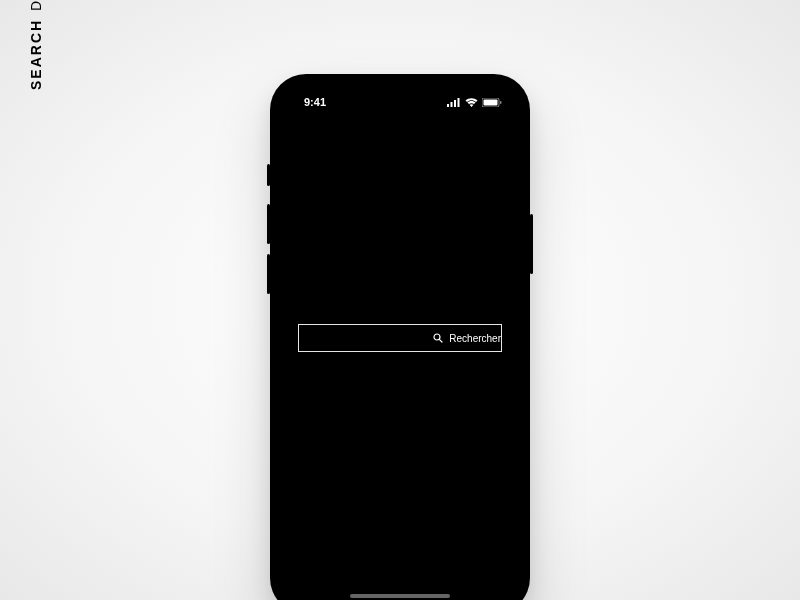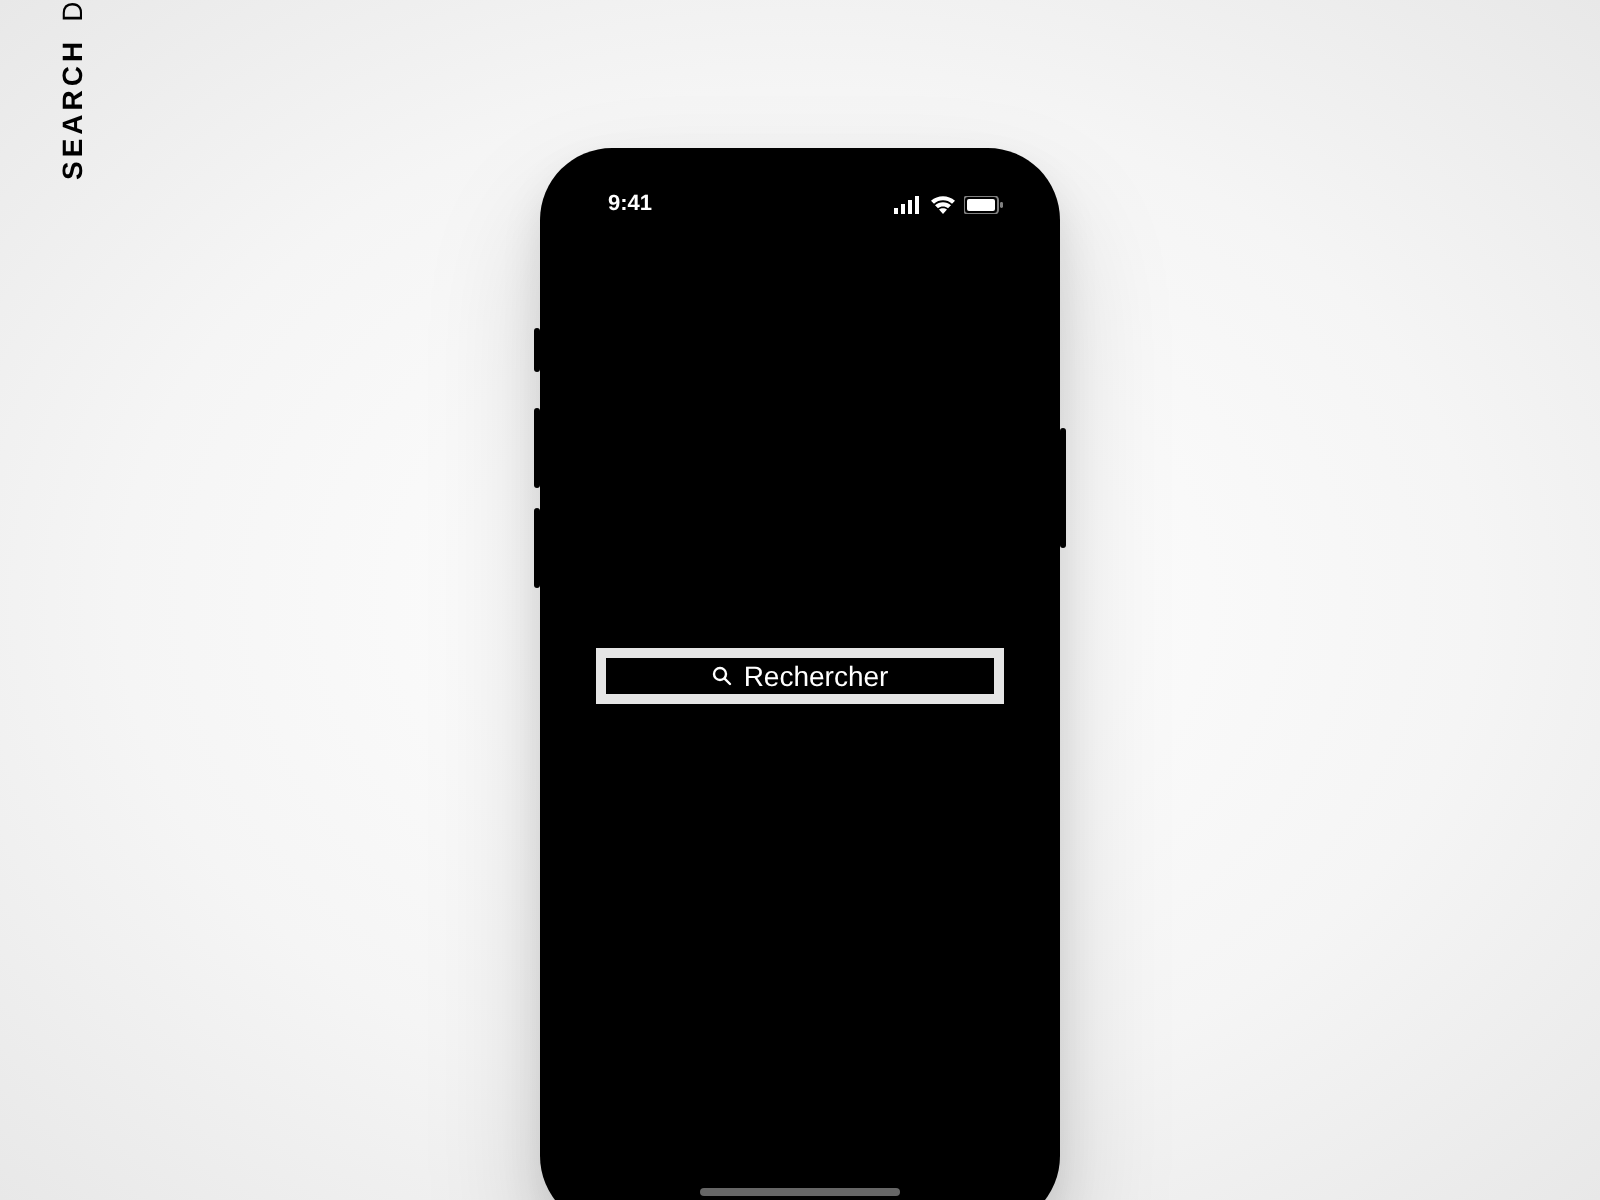--- a/index.html
+++ b/index.html
@@ -97,28 +97,28 @@
       display: inline-flex;
       align-items: center;
     }
     .search-container {
       position: absolute;
       top: 240px;
       left: 18px;
       right: 18px;
     }
     .search-box {
-      border: 5px solid #e5e5e5;
+      border: 1px solid #e5e5e5;
       height: 28px;
       display: flex;
       align-items: center;
-      justify-content: center;
+      justify-content: flex-end;
       gap: 6px;
       color: #fff;
-      font-size: 14px;
+      font-size: 10px;
       cursor: text;
     }
     .search-icon svg { display: block; }
     .home-indicator {
       position: absolute;
       bottom: 6px;
       left: 50%;
       transform: translateX(-50%);
       width: 100px;
       height: 4px;

